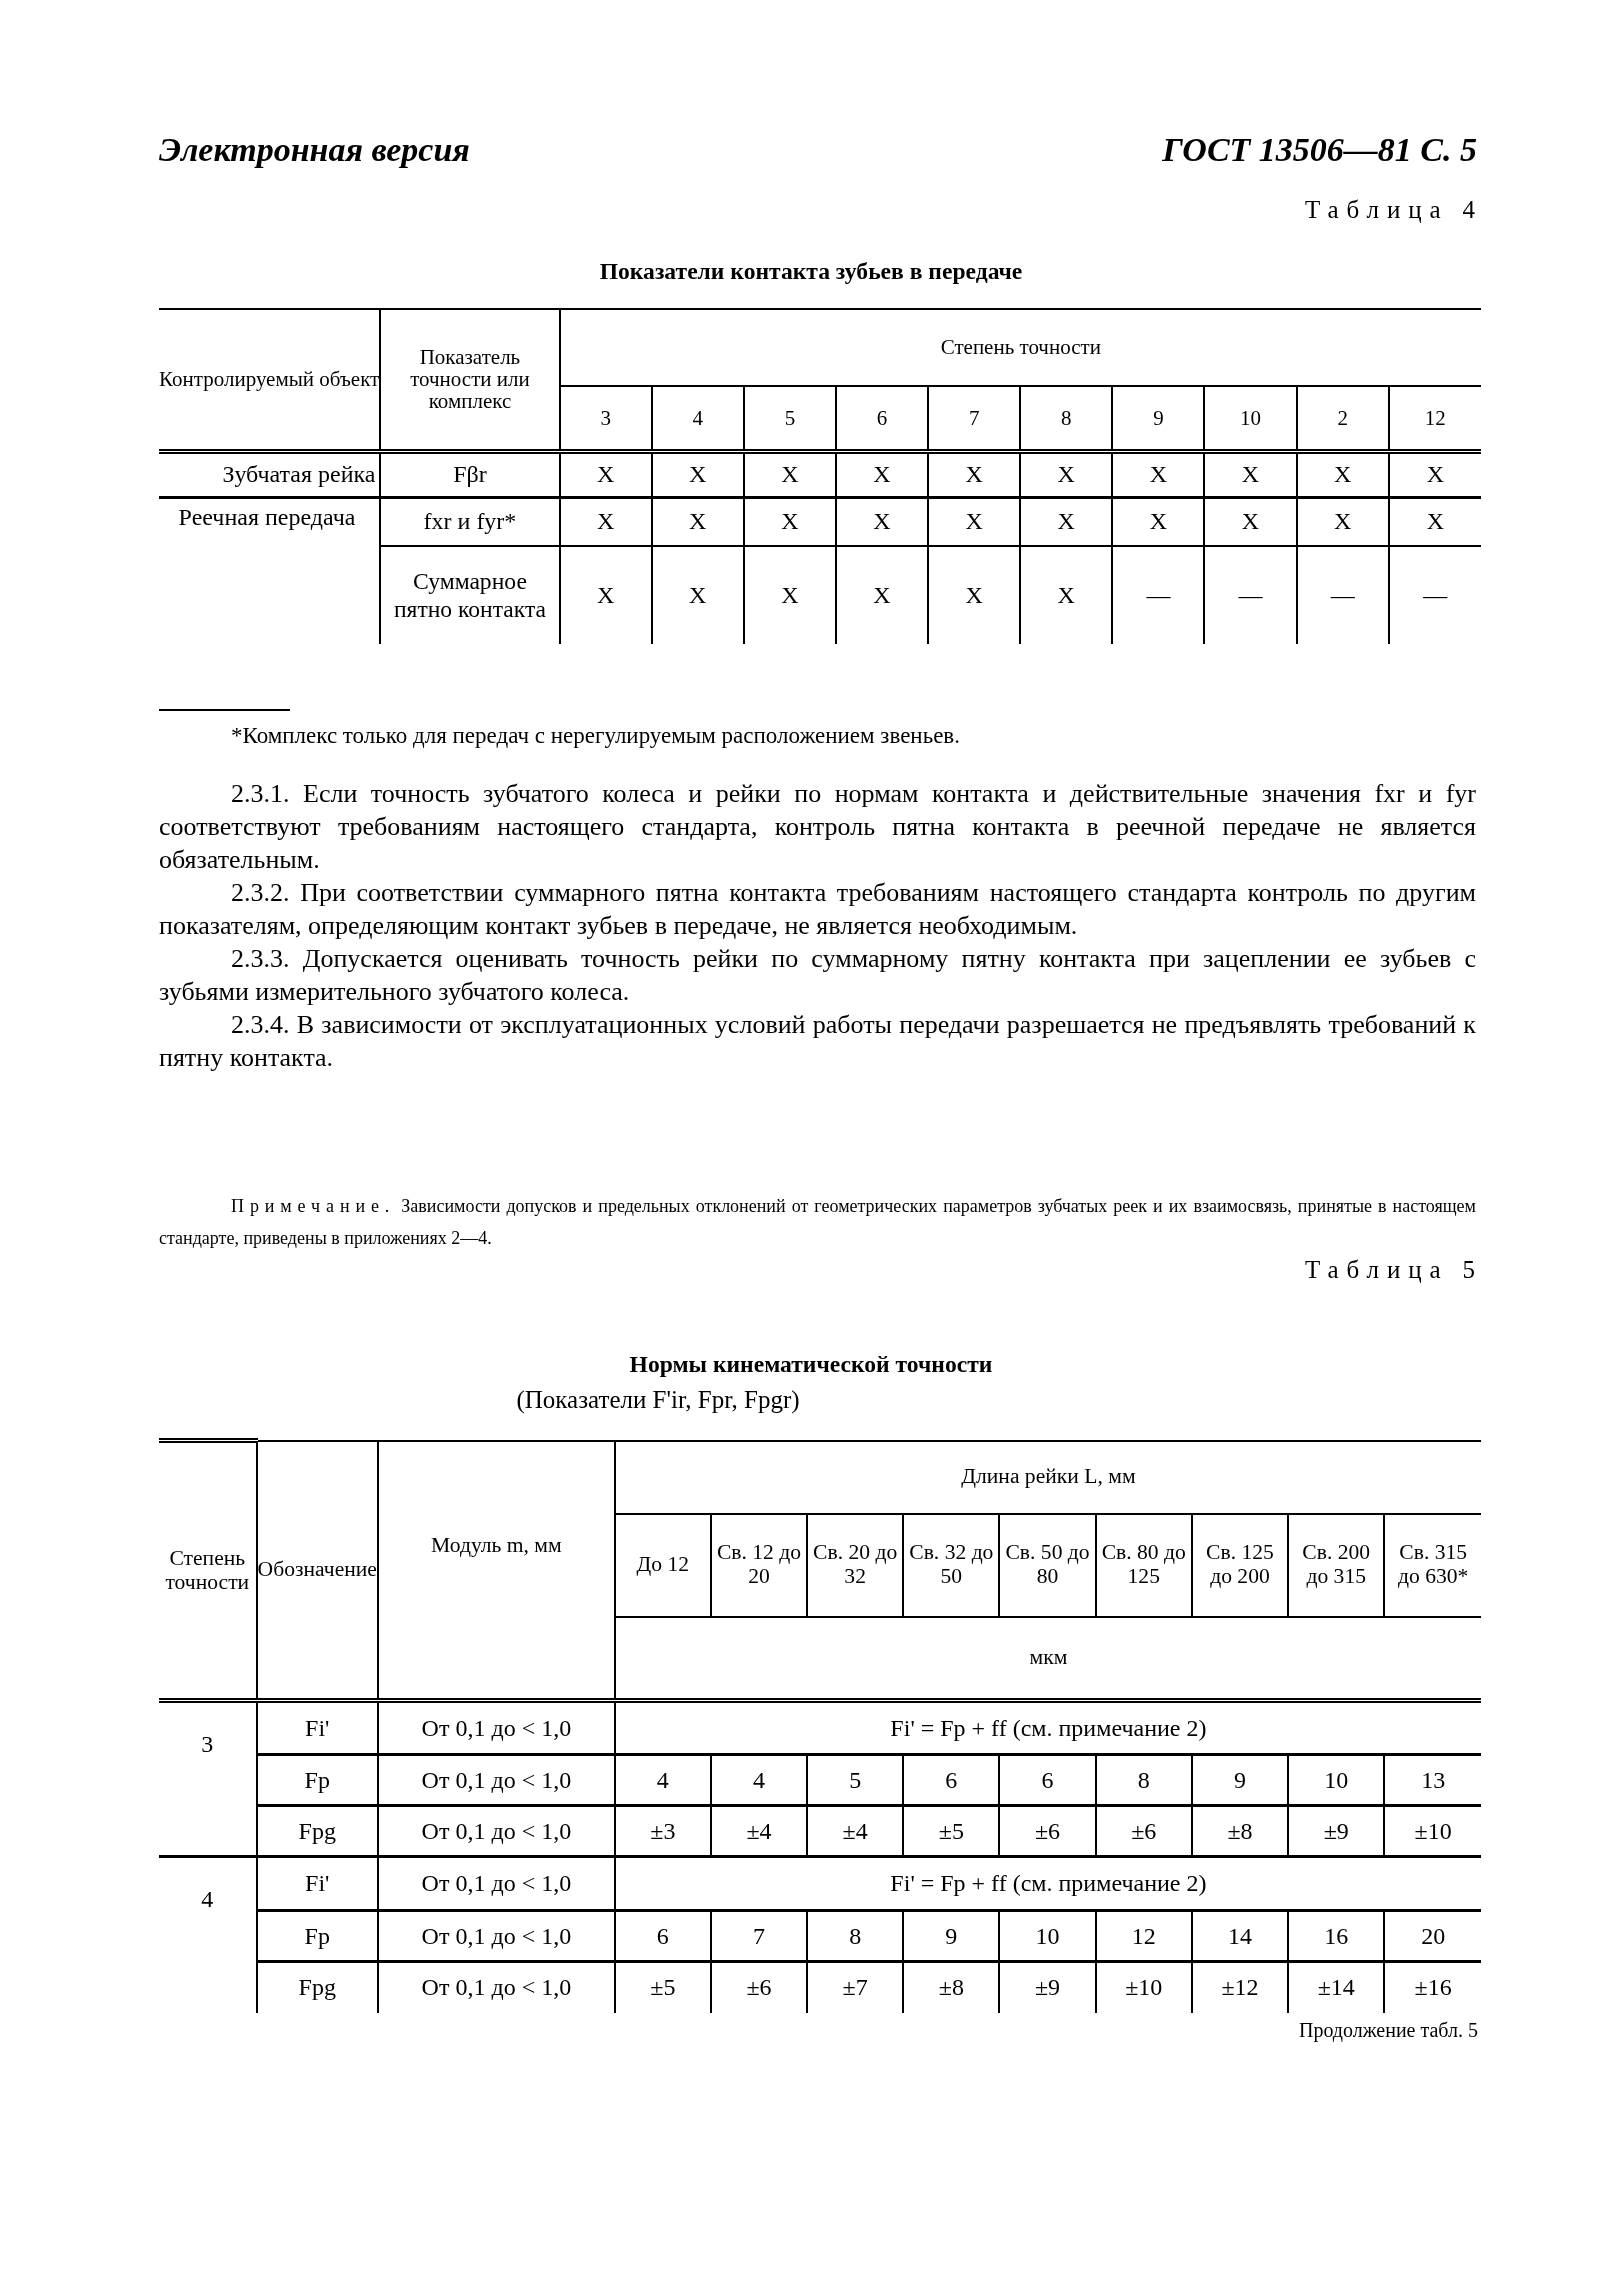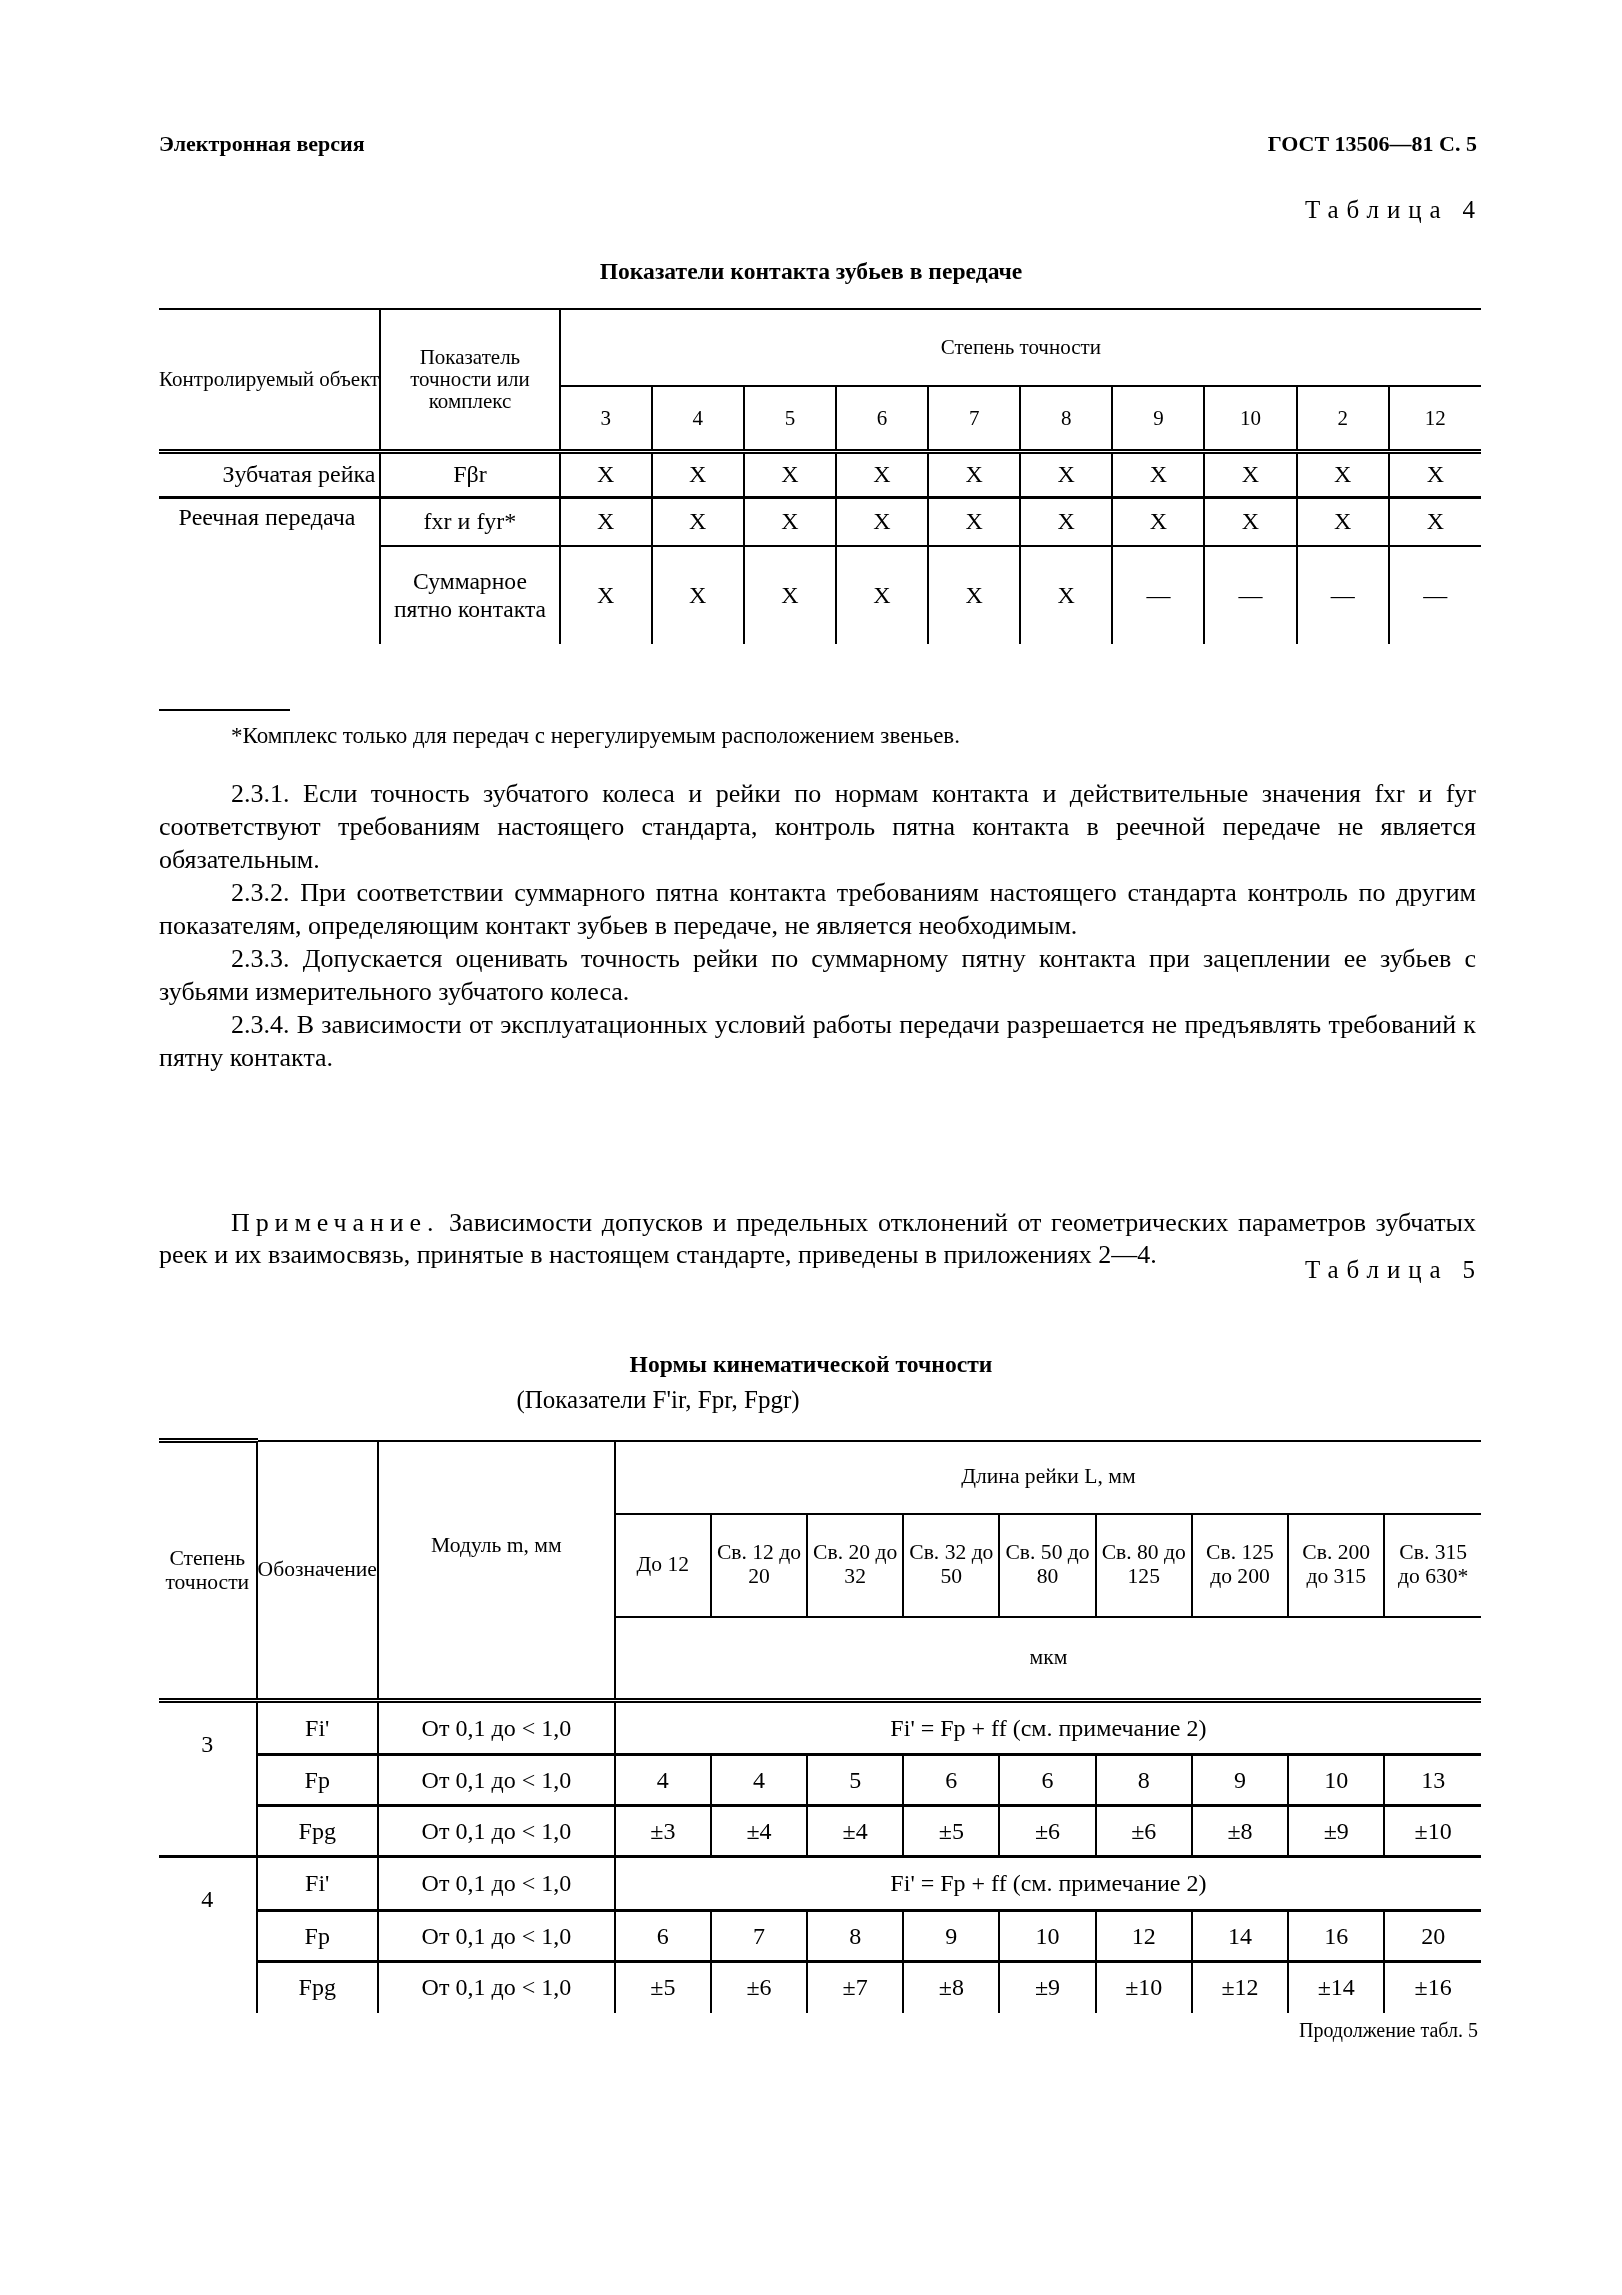--- a/index.html
+++ b/index.html
@@ -1,37 +1,37 @@
 <!DOCTYPE html>
 <html style="font-size:10.5px"><head>
 <meta charset="utf-8">
 <style>
   html, body { margin:0; padding:0; background:#fff; }
   body { width:1622px; height:2295px; position:relative; overflow:hidden;
          font-family:"Liberation Serif","DejaVu Serif",serif; color:#000; }
   .abs { position:absolute; }
-  .hdr { font-weight:bold; font-size:22px; top:131px; }
+  .hdr { font-weight:bold; font-size:34px; top:131px;font-style:italic; }
   .tabno { font-size:25px; letter-spacing:7.9px; }
   .ttl { font-weight:bold; font-size:23.6px; left:0; width:1622px; text-align:center; }
   .sub { font-size:25px; left:0; width:1316px; text-align:center; }
   table { border-collapse:collapse; position:absolute; }
   td { border:2px solid #000; text-align:center; vertical-align:middle; padding:0; }
   .t4 td { font-size:24px; }
   .t4 .hd { font-size:21px; line-height:1.05; }
   .t5 td { font-size:24px; }
   .t5 .hd { font-size:21.6px; line-height:1.1; }
   .noL { border-left:none !important; }
   .noR { border-right:none !important; }
   .noB { border-bottom:none !important; }
   .dbl { border-bottom:5.9px double #000 !important; }
   .dblT { border-top:5.9px double #000 !important; }
   .thick { border-top:3.9px solid #000 !important; }
   .para { font-size:26px; line-height:33px; text-align:justify; left:159px; width:1317px; }
   .para p { margin:0; text-indent:72px; text-align:justify; text-align-last:left; }
-  .note { font-size:26px; line-height:32px; left:159px; width:1317px; text-align:justify;margin-top:17px; }
+  .note { font-size:18px; line-height:32px; left:159px; width:1317px; text-align:justify; }
   .note p { margin:0; text-indent:72px; }
   .sp { letter-spacing:5.9px; }
   .cont { font-size:20px; right:144px; }
 </style>
 </head>
 <body>
 
 <div class="abs hdr" style="left:159px">Электронная версия</div>
 <div class="abs hdr" style="right:145px">ГОСТ 13506—81 С. 5</div>
 

